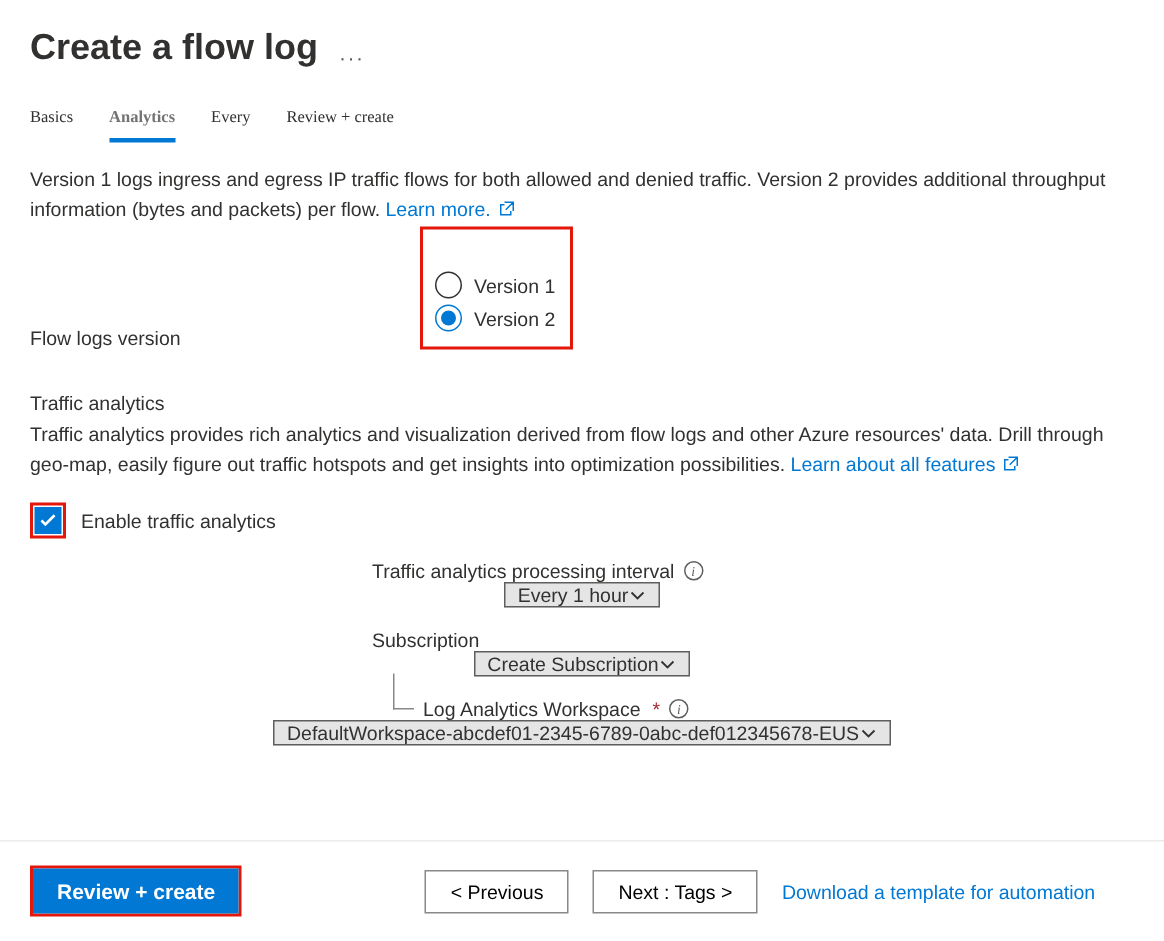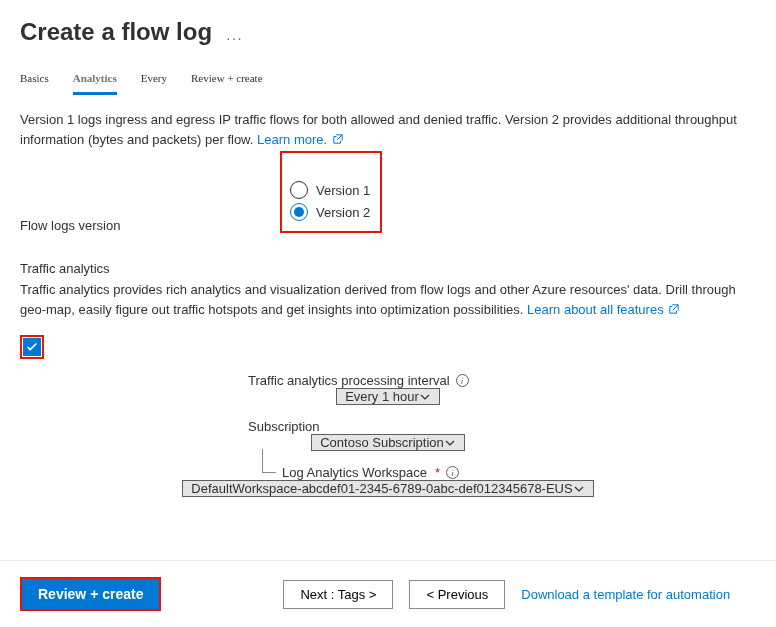--- a/index.html
+++ b/index.html
@@ -191,41 +191,42 @@
   </p>
 
   <div class="checkbox-row">
     <span class="checkbox-highlight">
       <span class="checkbox">
         <svg viewBox="0 0 16 16">
             <path d="M3 8l3 3 7-7" fill="none" stroke="#fff" stroke-width="2"></path>
           </svg>
       </span>
     </span>
+    <span class="checkbox-label">Enable traffic analytics</span>
   </div>
 
   <div class="field-row">
     <div class="field-label">
       <span>Traffic analytics processing interval</span>
       <span class="info-icon">i</span>
     </div>
     <div class="select">
       <span>Every 1 hour</span>
       <svg class="chev" viewBox="0 0 12 12">
           <path d="M2 4l4 4 4-4" fill="none" stroke="#323130" stroke-width="1.2"></path>
         </svg>
     </div>
   </div>
 
   <div class="field-row">
     <div class="field-label">
       <span>Subscription</span>
     </div>
     <div class="select">
-      <span>Contoso Subscription</span>
+      <span>Create Subscription</span>
       <svg class="chev" viewBox="0 0 12 12">
           <path d="M2 4l4 4 4-4" fill="none" stroke="#323130" stroke-width="1.2"></path>
         </svg>
     </div>
   </div>
 
   <div class="field-row">
     <div class="field-label indent">
       <span class="tree-line"></span>
       <span>Log Analytics Workspace</span>
@@ -239,16 +240,16 @@
         </svg>
     </div>
   </div>
 </div>
 
 <div class="footer">
   <span class="btn-primary-wrap">
     <button class="btn-primary">Review + create</button>
   </span>
   <span class="spacer"></span>
+  <button class="btn-secondary">&lt;  Previous</button>
   <button class="btn-secondary">Next : Tags  &gt;</button>
-  <button class="btn-secondary">&lt;  Previous</button>
   <a class="link">Download a template for automation</a>
 </div>
 
 </body></html>

